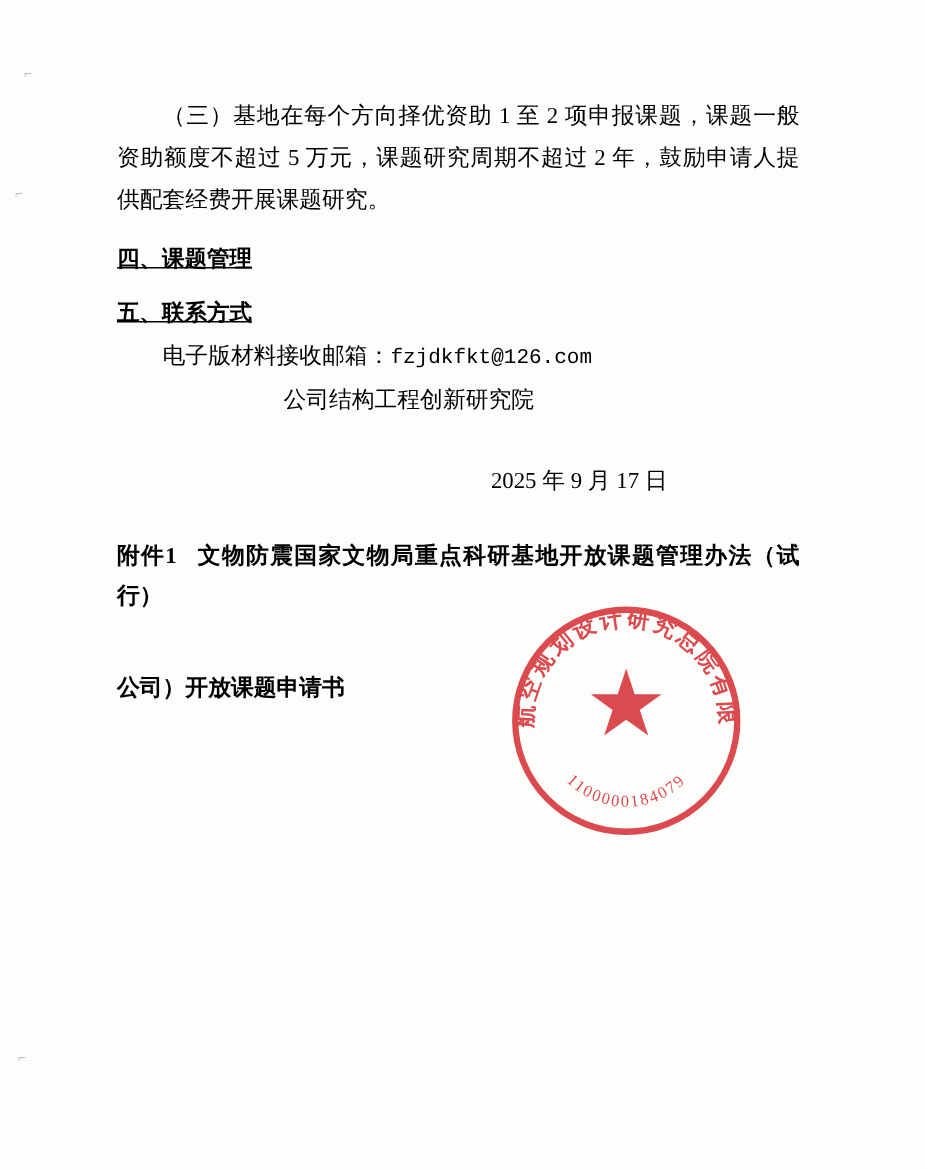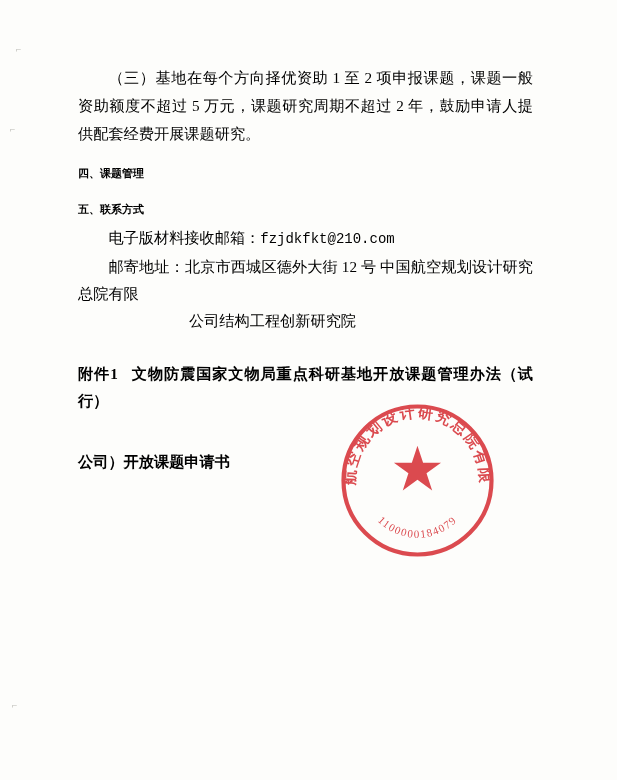--- a/index.html
+++ b/index.html
@@ -42,24 +42,25 @@
     line-height: 28px;
     text-align: justify;
     text-justify: inter-ideograph;
   }
   .indent {
     text-indent: 2em;
     margin-top: 26px;
   }
   .section-head {
     font-weight: bold;
-    font-size: 11px;
+    font-size: 15px;
     line-height: 30px;
     margin-top: 2px;
     text-indent: 0;
+    text-decoration: underline;
   }
   .contact-line {
     text-indent: 2em;
     font-size: 15.2px;
     line-height: 27px;
   }
   .mono-inline {
     font-family: "Liberation Mono", "DejaVu Sans Mono", monospace;
     font-size: 14px;
   }
@@ -128,30 +129,28 @@
     <p class="indent">（三）基地在每个方向择优资助 1 至 2 项申报课题，课题一般资助额度不超过 5 万元，课题研究周期不超过 2 年，鼓励申请人提供配套经费开展课题研究。</p>
 
 
     <p class="section-head" style="margin-top:10px;">四、课题管理</p>
 
 
     <p class="section-head" style="margin-top:6px;">五、联系方式</p>
 
 
     <p class="contact-line">
-      <span>电子版材料接收邮箱：</span><span class="mono-inline">fzjdkfkt@210.com</span>
+      <span>电子版材料接收邮箱：</span><span class="mono-inline">fzjdkfkt@126.com</span>
     </p>
 
-    <p class="contact-line">
-      <span>邮寄地址：</span><span>北京市西城区德外大街 12 号 中国航空规划设计研究总院有限</span>
-    </p>
 
     <p class="addr-cont">公司结构工程创新研究院</p>
 
     <div class="signature">
+      <div class="sig-date">2025 年 9 月 17 日</div>
     </div>
 
     <div class="attach-wrap">
       <p class="attach">
         <span>附件1</span>&nbsp;&nbsp;&nbsp;<span>文物防震国家文物局重点科研基地开放课题管理办法（试行）</span>
       </p>
     </div>
 
     <div class="attach2-wrap">
       <p class="attach-cont">公司）开放课题申请书</p>

